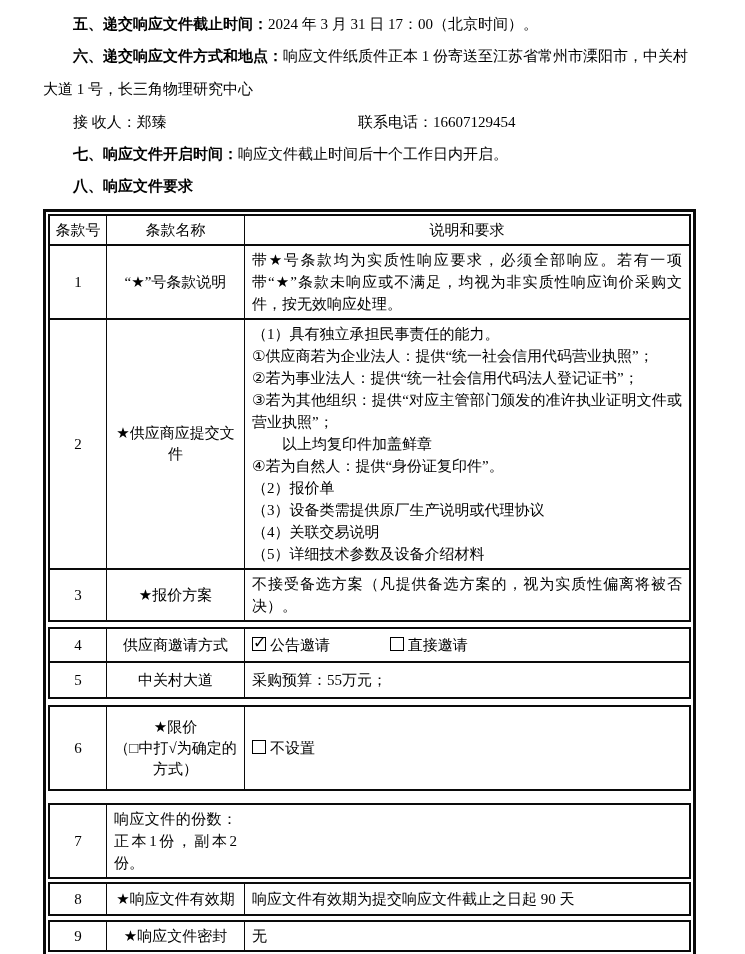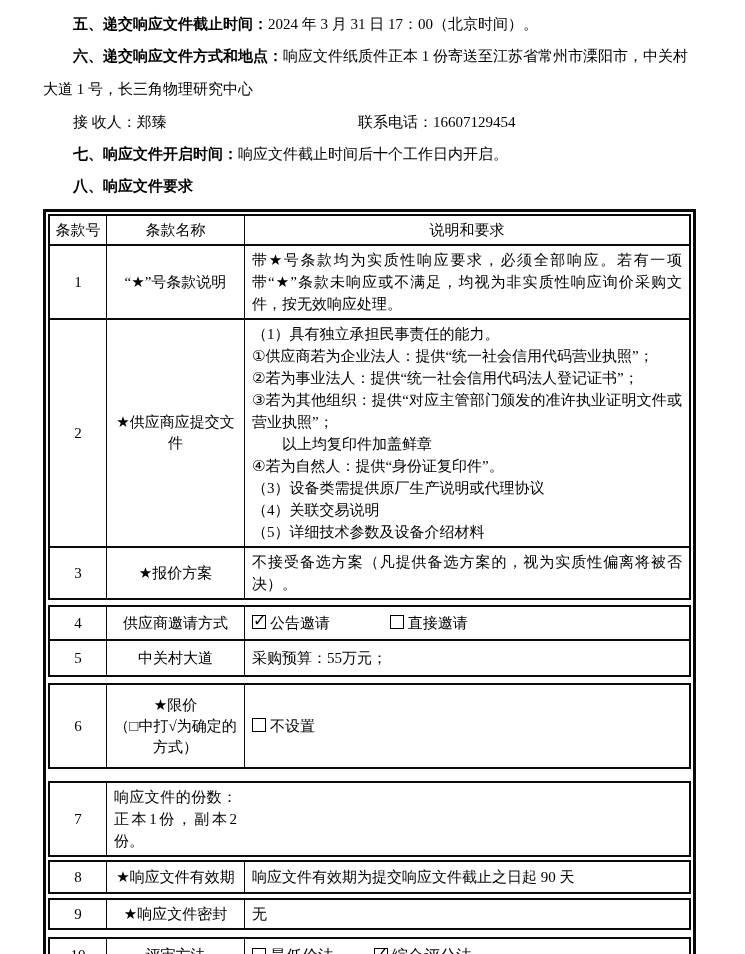--- a/index.html
+++ b/index.html
@@ -83,20 +83,21 @@
       <div class="row h2">
         <div class="cell c1">2</div>
         <div class="cell c2">★供应商应提交文件</div>
         <div class="cell c3">
           <div class="line">（1）具有独立承担民事责任的能力。</div>
           <div class="line">①供应商若为企业法人：提供“统一社会信用代码营业执照”；</div>
           <div class="line">②若为事业法人：提供“统一社会信用代码法人登记证书”；</div>
           <div class="line">③若为其他组织：提供“对应主管部门颁发的准许执业证明文件或营业执照”；</div>
           <div class="line indent1">以上均复印件加盖鲜章</div>
           <div class="line">④若为自然人：提供“身份证复印件”。</div>
+          <div class="line">（2）报价单</div>
           <div class="line">（3）设备类需提供原厂生产说明或代理协议</div>
           <div class="line">（4）关联交易说明</div>
           <div class="line">（5）详细技术参数及设备介绍材料</div>
         </div>
       </div>
       <div class="row h3">
         <div class="cell c1">3</div>
         <div class="cell c2">★报价方案</div>
         <div class="cell c3">
             <div class="line">不接受备选方案（凡提供备选方案的，视为实质性偏离将被否决）。</div>

